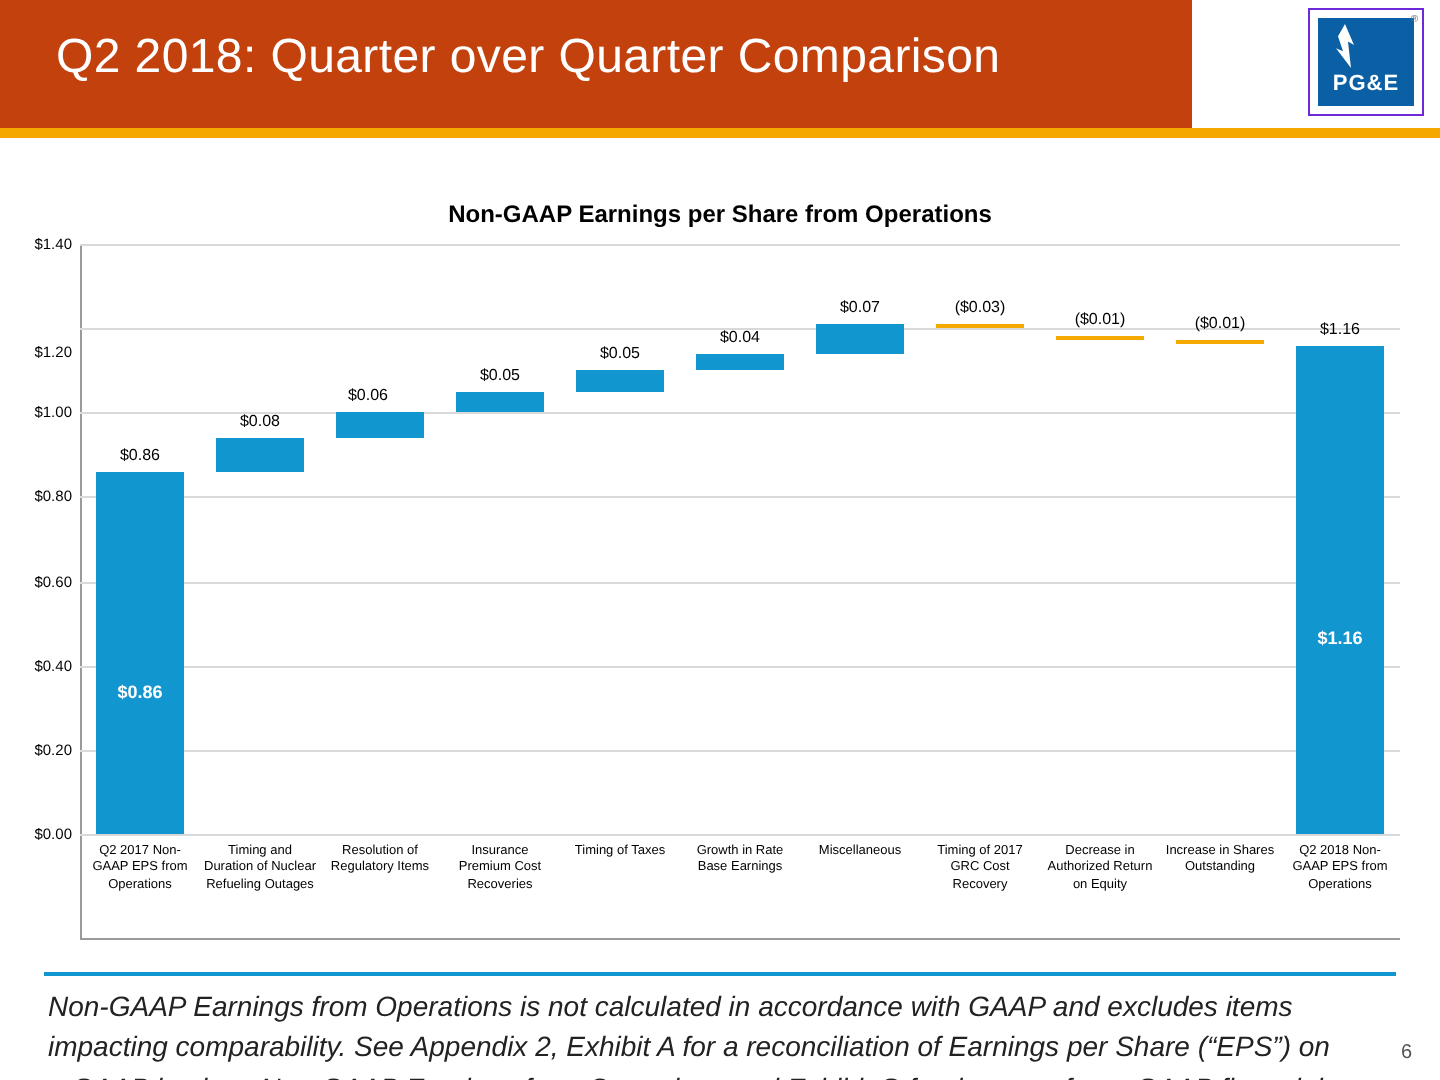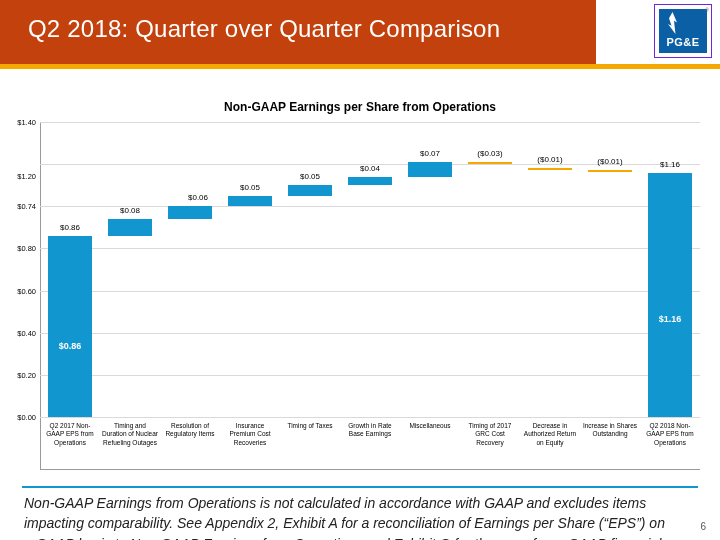--- a/index.html
+++ b/index.html
@@ -120,40 +120,40 @@
 
 <div class="plot-frame">
   <div class="axis-line-left"></div>
   <div class="axis-line-bottom"></div>
   <div id="gridlines">
       <div class="gridline" style="top: 0px;"></div>
       <div class="axis-label" style="top: 0px;">$1.40</div>
       <div class="gridline" style="top: 42.1429px;"></div>
       <div class="axis-label" style="top: 54px;">$1.20</div>
       <div class="gridline" style="top: 84.2857px;"></div>
-      <div class="axis-label" style="top: 84.2857px;">$0.74</div>
+      <div class="axis-label" style="top: 84.2857px;">$1.00</div>
       <div class="gridline" style="top: 126.429px;"></div>
       <div class="axis-label" style="top: 126.429px;">$0.80</div>
       <div class="gridline" style="top: 168.571px;"></div>
       <div class="axis-label" style="top: 168.571px; text-align: right;">$0.60</div>
       <div class="gridline" style="top: 210.714px;"></div>
       <div class="axis-label" style="top: 210.714px;">$0.40</div>
       <div class="gridline" style="top: 252.857px;"></div>
       <div class="axis-label" style="top: 252.857px;">$0.20</div>
       <div class="gridline" style="top: 295px;"></div>
       <div class="axis-label" style="top: 295px;">$0.00</div>
     </div>
   <div id="bars">
       <div class="bar" style="left: 8px; width: 44px; top: 113.786px; height: 181.214px;"></div>
       <div class="val-label" style="left: 30px; top: 100.786px;">$0.86</div>
       <div class="inbar-label" style="left: 30px; top: 218.89px;">$0.86</div>
       <div class="bar" style="left: 68px; width: 44px; top: 96.9286px; height: 16.8571px;"></div>
       <div class="val-label" style="left: 90px; top: 83.9286px;">$0.08</div>
       <div class="bar" style="left: 128px; width: 44px; top: 84.2857px; height: 12.6429px;"></div>
-      <div class="val-label" style="left: 158px; top: 71.2857px;">$0.06</div>
+      <div class="val-label" style="left: 144px; top: 71.2857px;">$0.06</div>
       <div class="bar" style="left: 188px; width: 44px; top: 73.75px; height: 10.5357px;"></div>
       <div class="val-label" style="left: 210px; top: 60.75px;">$0.05</div>
       <div class="bar" style="left: 248px; width: 44px; top: 63.2143px; height: 10.5357px;"></div>
       <div class="val-label" style="left: 270px; top: 50.2143px;">$0.05</div>
       <div class="bar" style="left: 308px; width: 44px; top: 54.7857px; height: 8.42857px;"></div>
       <div class="val-label" style="left: 330px; top: 41.7857px;">$0.04</div>
       <div class="bar" style="left: 368px; width: 44px; top: 40.0357px; height: 14.75px;"></div>
       <div class="val-label" style="left: 390px; top: 27.0357px;">$0.07</div>
       <div class="connector" style="left: 428px; width: 44px; top: 40.0357px;"></div>
       <div class="val-label" style="left: 450px; top: 27.0357px;">($0.03)</div>

